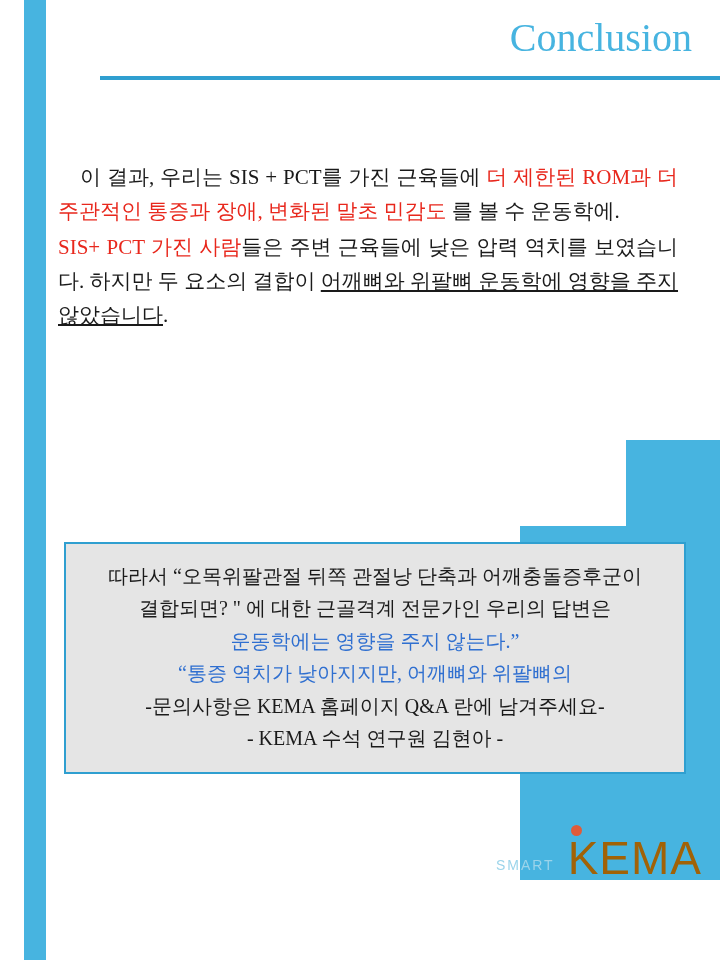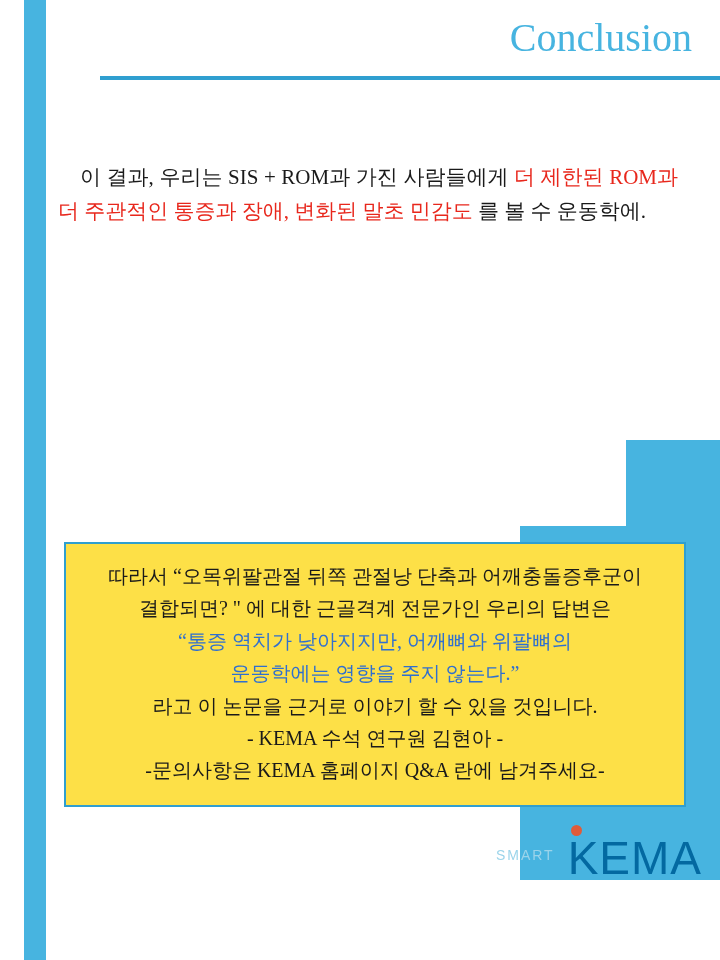--- a/index.html
+++ b/index.html
@@ -94,51 +94,51 @@
   .underline { text-decoration: underline; }
 
   
   .callout {
     position: absolute;
     left: 64px;
     top: 542px;
     width: 622px;
     box-sizing: border-box;
     border: 2px solid #2f9fd0;
-    background: #fde047;
+    background: #e5e5e5;
     padding: 16px 18px 18px 18px;
     text-align: center;
     font-size: 20px;
     line-height: 1.62;
     color: #1a1a1a;
   }
   .callout .line { margin: 0; }
   .callout .blue { color: #2f6fd0; }
 
   
   .logo {
     position: absolute;
     right: 18px;
     bottom: 8px;
     display: flex;
-    align-items: center;
+    align-items: flex-end;
     gap: 6px;
   }
   .logo-smart {
     font-family: "Liberation Sans", sans-serif;
     font-size: 14px;
     letter-spacing: 2px;
     color: #9bd4ea;
     padding-bottom: 8px;
   }
   .logo-kema {
     font-family: "Liberation Sans", sans-serif;
     font-size: 46px;
     letter-spacing: 1px;
-    color: #0369a1;
+    color: #a16207;
     line-height: 0.95;
     position: relative;
   }
   .logo-kema .bar {
     display: inline-block;
     width: 5px;
     height: 40px;
     background: #47b4e0;
     vertical-align: -5px;
     margin-right: 2px;
@@ -160,31 +160,31 @@
 
   <div class="left-bar"></div>
   <div class="right-block"></div>
   <div class="right-notch"></div>
   <div class="bottom-white"></div>
 
   <div class="title">Conclusion</div>
   <div class="title-rule"></div>
 
   <div class="body-text">
-    <p class="p-indent"><span>이 결과, 우리는 SIS +  ROM과 가진 사람들에게 </span><span class="red">더  제한된 ROM과 더 주관적인 통증과 장애, 변화된 말초 민감도 </span><span>를 볼 수 운동학에.</span></p>
+    <p class="p-indent"><span>이 결과, 우리는 SIS +  PCT를 가진 근육들에 </span><span class="red">더  제한된 ROM과 더 주관적인 통증과 장애, 변화된 말초 민감도 </span><span>를 볼 수 운동학에.</span></p>
+    <p><span class="red">SIS+ PCT 가진 사람</span><span>들은 주변 근육들에 낮은 압력 역치를 보였습니다. 하지만 두 요소의 결합이 </span><span class="underline">어깨뼈와 위팔뼈 운동학에 영향을 주지 않았습니다</span><span>.</span></p>
   </div>
 
   <div class="callout">
     <p class="line">따라서 “오목위팔관절 뒤쪽 관절낭 단축과 어깨충돌증후군이</p>
     <p class="line">결합되면? " 에 대한 근골격계 전문가인 우리의 답변은</p>
+    <p class="line blue">운동학에는 영향을 주지 않는다.”</p>
     <p class="line blue">“통증 역치가 낮아지지만, 어깨뼈와 위팔뼈의</p>
-    <p class="line blue">운동학에는 영향을 주지 않는다.”</p>
-    <p class="line">라고 이 논문을 근거로 이야기 할 수 있을 것입니다.</p>
+    <p class="line">-문의사항은 KEMA 홈페이지 Q&amp;A 란에 남겨주세요-</p>
     <p class="line">- KEMA 수석 연구원  김현아 -</p>
-    <p class="line">-문의사항은 KEMA 홈페이지 Q&amp;A 란에 남겨주세요-</p>
   </div>
 
   <div class="logo">
     <span class="logo-smart">SMART</span>
     <span class="logo-kema">
       <span class="bar"></span><span class="logo-dot"></span><span>KEMA</span>
     </span>
   </div>
 
 </div>

